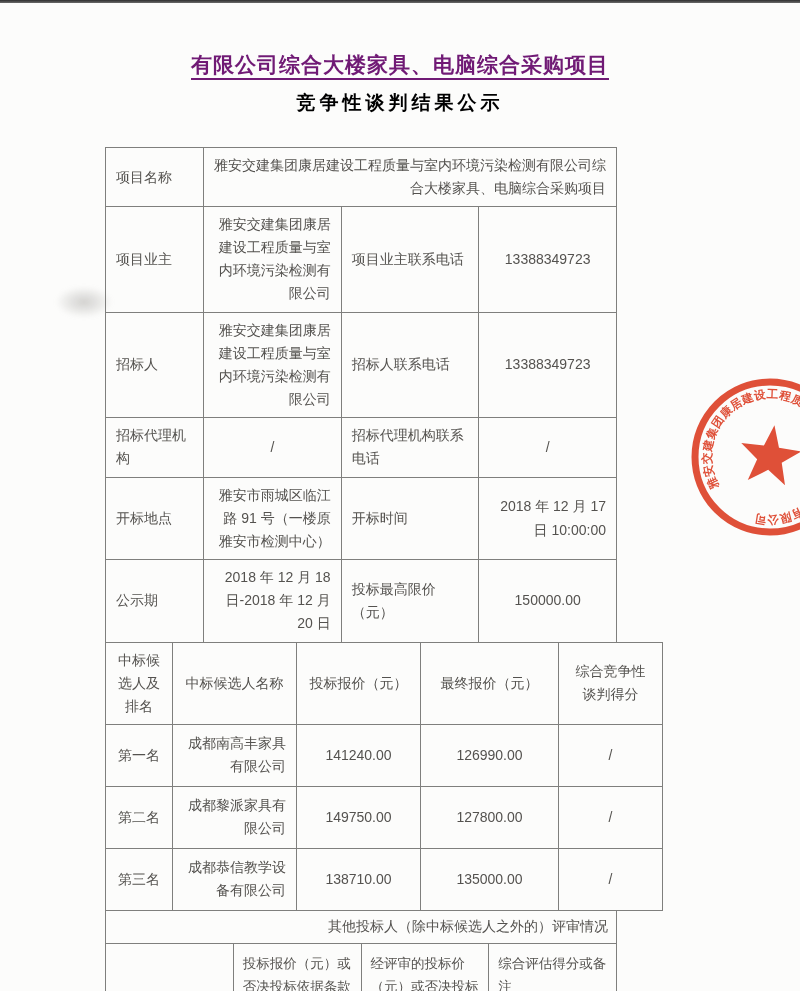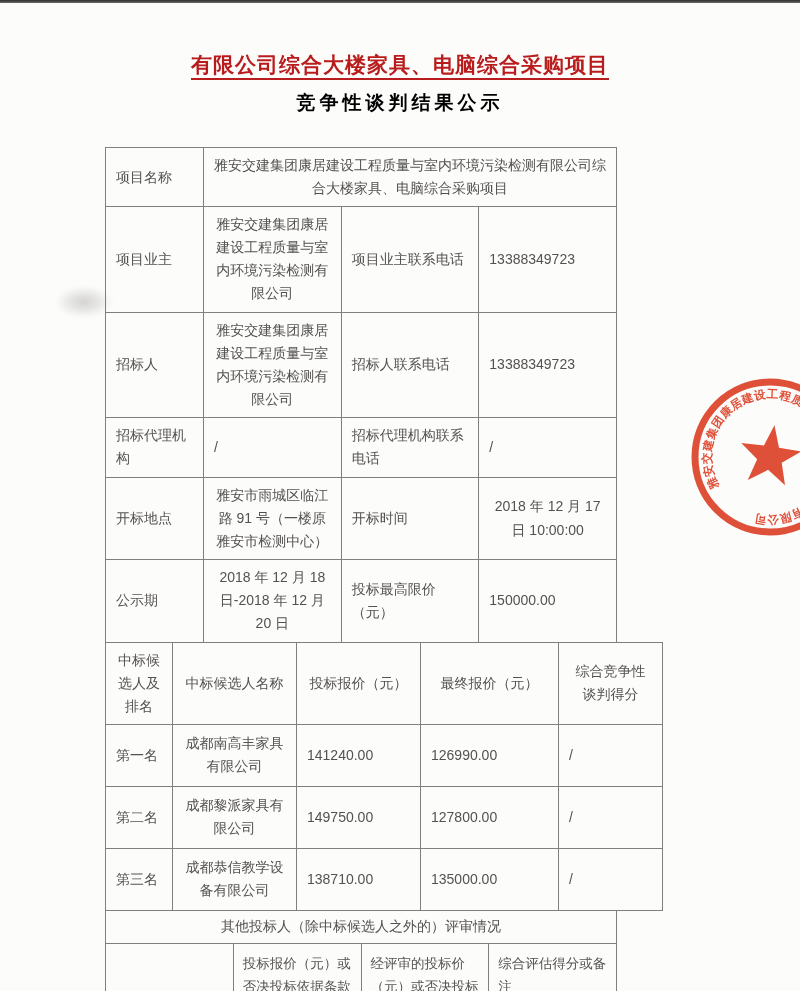--- a/index.html
+++ b/index.html
@@ -17,43 +17,43 @@
     background:linear-gradient(#2f2f2f,#6a6a6a);
   }
   .titles { position:absolute; top:38px; left:0; width:800px; text-align:center; }
   .title-main {
     font-size:25px; font-weight:bold; color:#3d3c3a;
     letter-spacing:2px; line-height:1.1;
     text-decoration:underline; text-underline-offset:7px;
     text-decoration-thickness:2px;
   }
   .title-sub2 {
-    font-size:21px; font-weight:bold; color:#b91c1c;
+    font-size:21px; font-weight:bold; color:#701a75;
     letter-spacing:1px; margin-top:13px;
     text-decoration:underline; text-underline-offset:6px;
     text-decoration-thickness:2px;
   }
   .title-sub3 {
     font-size:19px; font-weight:bold; color:#000000;
     letter-spacing:4px; margin-top:11px;
   }
   .doc-table-wrap { position:absolute; left:105px; top:147px; width:576px; }
   table { border-collapse:collapse; table-layout:fixed; width:512px; }
   table + table { margin-top:-1px;padding-left:36px; }
   td {
     border:1px solid #7f7f7d;
     font-size:14px; color:#54524f;
     padding:6px 10px; line-height:1.65;
     vertical-align:middle;
     word-break:break-all;
     background:transparent;
   }
   .lbl { text-align:left; }
-  .val-left { text-align:center; }
-  .ctr { }
+  .val-left { text-align:right; }
+  .ctr { text-align:center; }
   .info-c1 { width:98px; }
   .info-c2 { width:184px; }
   .info-c3 { width:179px; }
   .info-c4 { width:115px; }
   .r1 { height:55px; } .r2 { height:60px; } .r3 { height:60px; }
   .r4 { height:60px; } .r5 { height:58px; } .r6 { height:57px; }
   .cand-c1 { width:67px; }  .cand-c2 { width:124px; }
   .cand-c3 { width:124px; } .cand-c4 { width:138px; }
   .cand-c5 { width:104px; }
   .cand-hdr td { text-align:center; height:61px; padding:6px 10px; }

